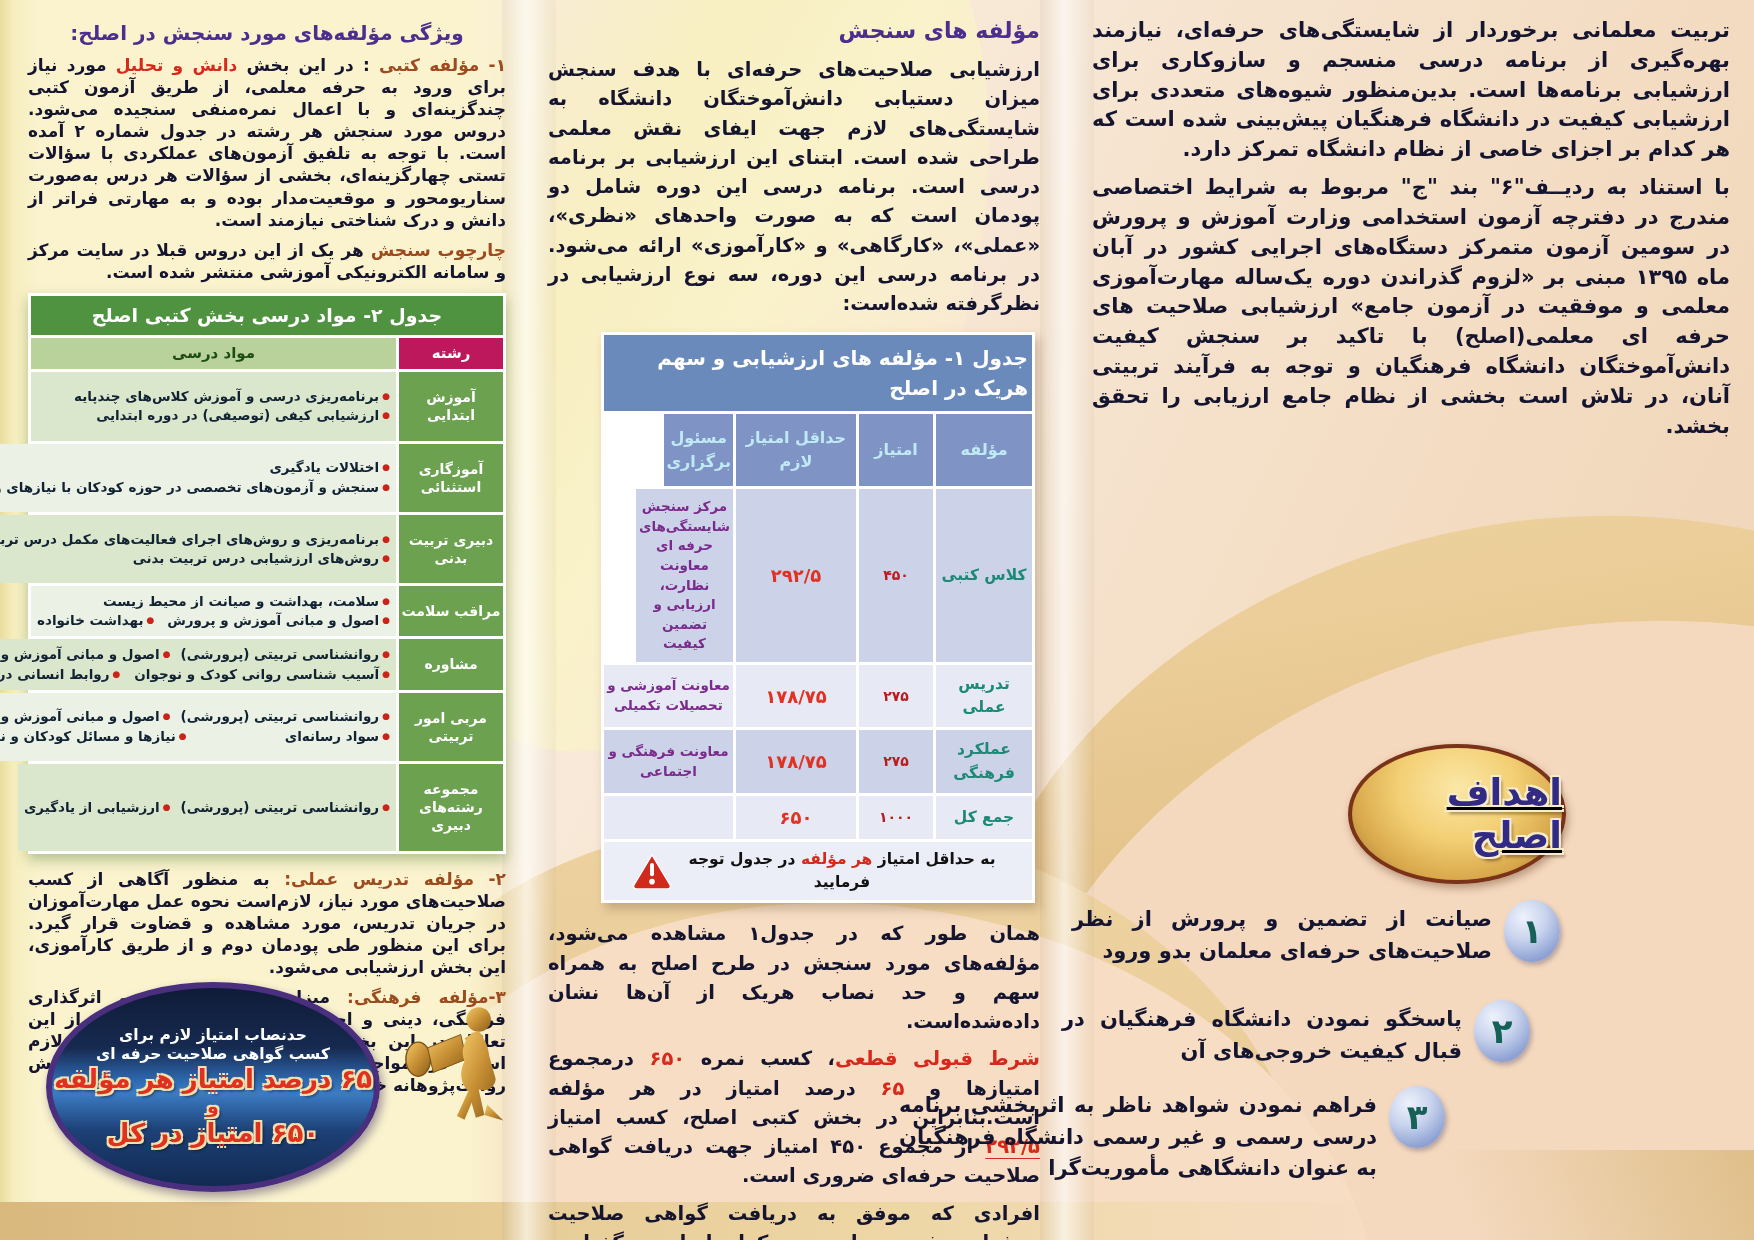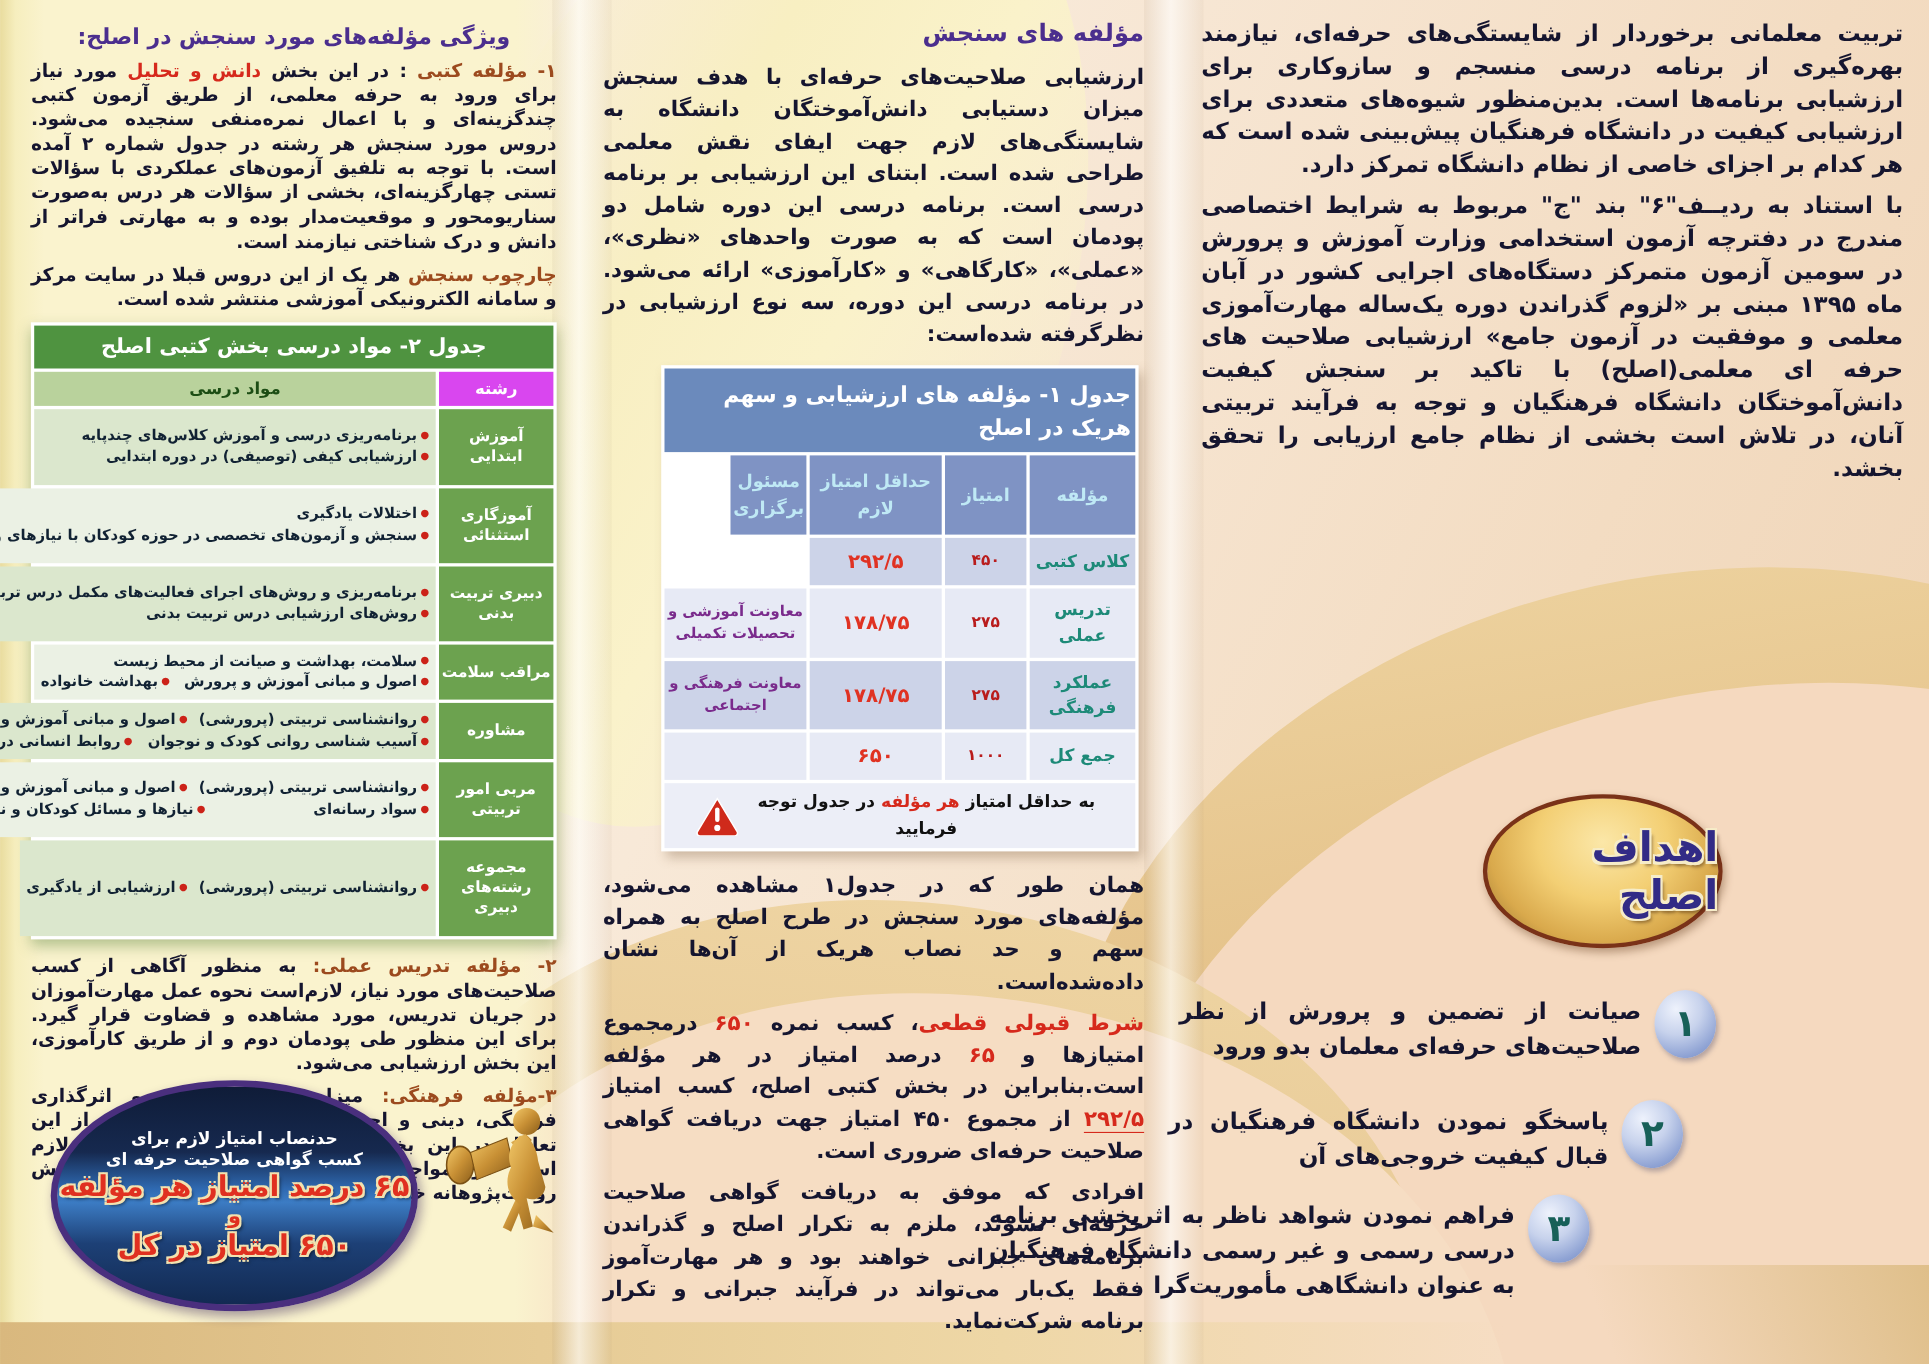--- a/index.html
+++ b/index.html
@@ -62,38 +62,38 @@
   .t1-note .note-text{flex:1;text-align:center;}
   .t1-note svg{flex:0 0 auto;margin-right:8px;}
   
   .left-col{left:28px;top:20px;width:478px;font-size:17px;line-height:1.3;}
   .left-col .heading{font-size:20px;text-align:center;}
   
   .t2{background:#fff;padding:3px;margin:10px 0 14px 0;font-size:13.5px;
       box-shadow:0 6px 12px rgba(90,130,60,.45);}
   .t2-title{background:#4f9340;color:#fff;font-weight:bold;text-align:center;font-size:19px;padding:7px 4px;}
   .t2-head,.t2-row{display:grid;grid-template-columns:104px 1fr;gap:3px;margin-top:3px;}
-  .t2-hfield{background:#d946ef;color:#fff;font-weight:bold;text-align:center;padding:6px 2px;font-size:15px;}
+  .t2-hfield{background:#be185d;color:#fff;font-weight:bold;text-align:center;padding:6px 2px;font-size:15px;}
   .t2-hmat{background:#b9d29c;color:#1c4d14;font-weight:bold;text-align:center;padding:6px 2px;font-size:15px;}
   .t2-field{background:#6ca24f;color:#fff;font-weight:bold;text-align:center;font-size:14px;
             display:flex;align-items:center;justify-content:center;line-height:1.3;padding:16px 2px;}
   .t2-row:nth-child(odd) .t2-materials{background:#dbe7cd;}
   .t2-row:nth-child(even) .t2-materials{background:#ebf1e4;}
   .t2-materials{padding:4px 6px;display:flex;flex-direction:column;justify-content:center;gap:2px;
                 font-weight:bold;color:#123;line-height:1.3;}
   .t2-line{display:flex;gap:10px;}
   .t2-line.dbl{justify-content:space-between;}
   .t2-item{white-space:nowrap;}
   .bullet{color:#cc2218;font-size:9px;vertical-align:2px;margin-inline-end:3px;}
   
-  .goals-badge{position:absolute;left:1348px;top:722px;width:210px;height:132px;z-index:6;
+  .goals-badge{position:absolute;left:1348px;top:744px;width:210px;height:132px;z-index:6;
     border-radius:50%;border:4px solid #7a3218;
     background:radial-gradient(ellipse at 50% 30%,#fbe7a8 0%,#f3cf74 40%,#d9a94c 70%,#8a6a2c 100%);
     display:flex;align-items:center;justify-content:flex-start;
-    box-shadow:2px 4px 8px rgba(90,50,20,.4);}
+    box-shadow:2px 4px 8px rgba(90,50,20,.4);text-decoration:underline;}
   .goals-badge span{font-size:37px;font-weight:bold;color:#322b86;
     text-shadow:-2px -2px 0 #f6ecc8,2px -2px 0 #f6ecc8,-2px 2px 0 #f6ecc8,2px 2px 0 #f6ecc8,3px 4px 3px rgba(60,30,10,.45);}
   .goal{position:absolute;z-index:6;display:flex;gap:12px;align-items:flex-start;}
   .goal-num{width:56px;height:62px;border-radius:50%;flex:0 0 auto;
     background:radial-gradient(circle at 35% 28%,#eef2fc 0%,#c7d2ec 40%,#8fa3d4 75%,#7288c2 100%);
     color:#176058;font-size:34px;font-weight:bold;display:flex;align-items:center;justify-content:center;
     box-shadow:2px 3px 5px rgba(60,60,100,.35);}
   .goal-text{font-size:21px;font-weight:bold;color:#15152f;text-align:justify;line-height:1.5;padding-top:4px;}
   .oval-badge{position:absolute;left:46px;top:982px;width:322px;height:198px;z-index:6;
     border-radius:50%;border:6px solid #4a2f7e;
@@ -161,20 +161,21 @@
         <div class="t1-hcell">مؤلفه</div>
         <div class="t1-hcell">امتیاز</div>
         <div class="t1-hcell">حداقل امتیاز لازم</div>
         <div class="t1-hcell">مسئول برگزاری</div>
       </div>
       <div id="t1-rows">
           <div class="t1-row">
             <div class="t1-cell comp">کلاس کتبی</div>
             <div class="t1-cell score">۴۵۰</div>
             <div class="t1-cell min">۲۹۲/۵</div>
+            <div class="t1-cell org">مرکز سنجش شایستگی‌های حرفه ای معاونت نظارت، ارزیابی و تضمین کیفیت</div>
           </div>
           <div class="t1-row">
             <div class="t1-cell comp">تدریس عملی</div>
             <div class="t1-cell score">۲۷۵</div>
             <div class="t1-cell min">۱۷۸/۷۵</div>
             <div class="t1-cell org">معاونت آموزشی و تحصیلات تکمیلی</div>
           </div>
           <div class="t1-row">
             <div class="t1-cell comp">عملکرد فرهنگی</div>
             <div class="t1-cell score">۲۷۵</div>

